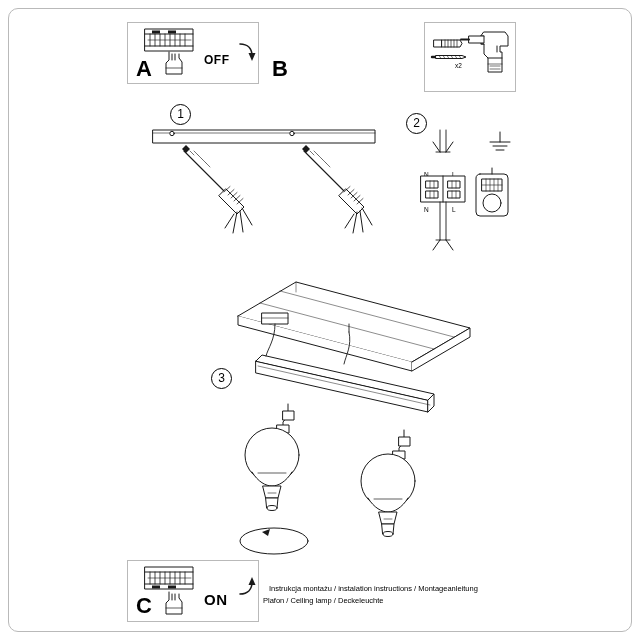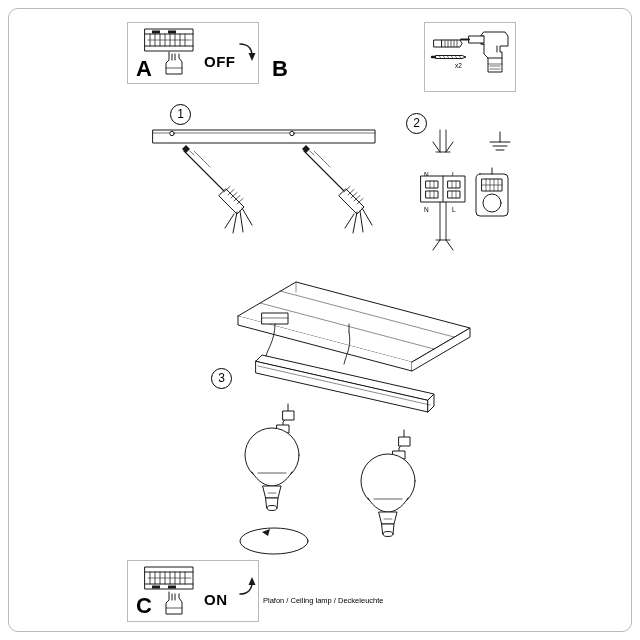--- a/index.html
+++ b/index.html
@@ -80,39 +80,40 @@
 </style>
 </head>
 <body>
 
 <div id="page">
 
   <div class="frame"></div>
 
   <div class="box" style="left:127px; top:22px; width:132px; height:62px;"></div>
   <div class="big-letter" style="left:136px; top:56px;">A</div>
-  <div class="lbl" style="left:204px; top:53px; font-size:15px;">OFF</div>
+  <div class="lbl" style="left:204px; top:53px; font-size:12px;">OFF</div>
   <div class="big-letter" style="left:272px; top:56px;">B</div>
 
   <div class="box" style="left:424px; top:22px; width:92px; height:70px;"></div>
   <div class="lbl-small" style="left:455px; top:62px;">x2</div>
 
   <div class="box" style="left:127px; top:560px; width:132px; height:62px;"></div>
   <div class="big-letter" style="left:136px; top:593px;">C</div>
   <div class="lbl" style="left:204px; top:591px; font-size:15px;">ON</div>
 
   <div class="stepnum" style="left:170px; top:104px;">1</div>
   <div class="stepnum" style="left:406px; top:113px;">2</div>
   <div class="stepnum" style="left:211px; top:368px;">3</div>
 
   <div class="lbl-small" style="left:424px; top:171px;">N</div>
   <div class="lbl-small" style="left:452px; top:171px;">L</div>
   <div class="lbl-small" style="left:424px; top:206px;">N</div>
   <div class="lbl-small" style="left:452px; top:206px;">L</div>
 
+  <div class="caption" style="left:269px; top:583px;">Instrukcja montażu / instalation instructions / Montageanleitung</div>
   <div class="caption" style="left:263px; top:595px;">Plafon / Ceiling lamp / Deckeleuchte</div>
 
   <svg class="svglayer" viewBox="0 0 640 640">
     <g fill="none" stroke="#1a1a1a" stroke-width="1" stroke-linecap="round" stroke-linejoin="round">
 
       <g>
         <rect x="145" y="29" width="48" height="22" fill="#fff" stroke="#1a1a1a"></rect>
         <line x1="145" y1="34" x2="193" y2="34"></line>
         <line x1="145" y1="46" x2="193" y2="46"></line>
         <g stroke-width="0.8">

